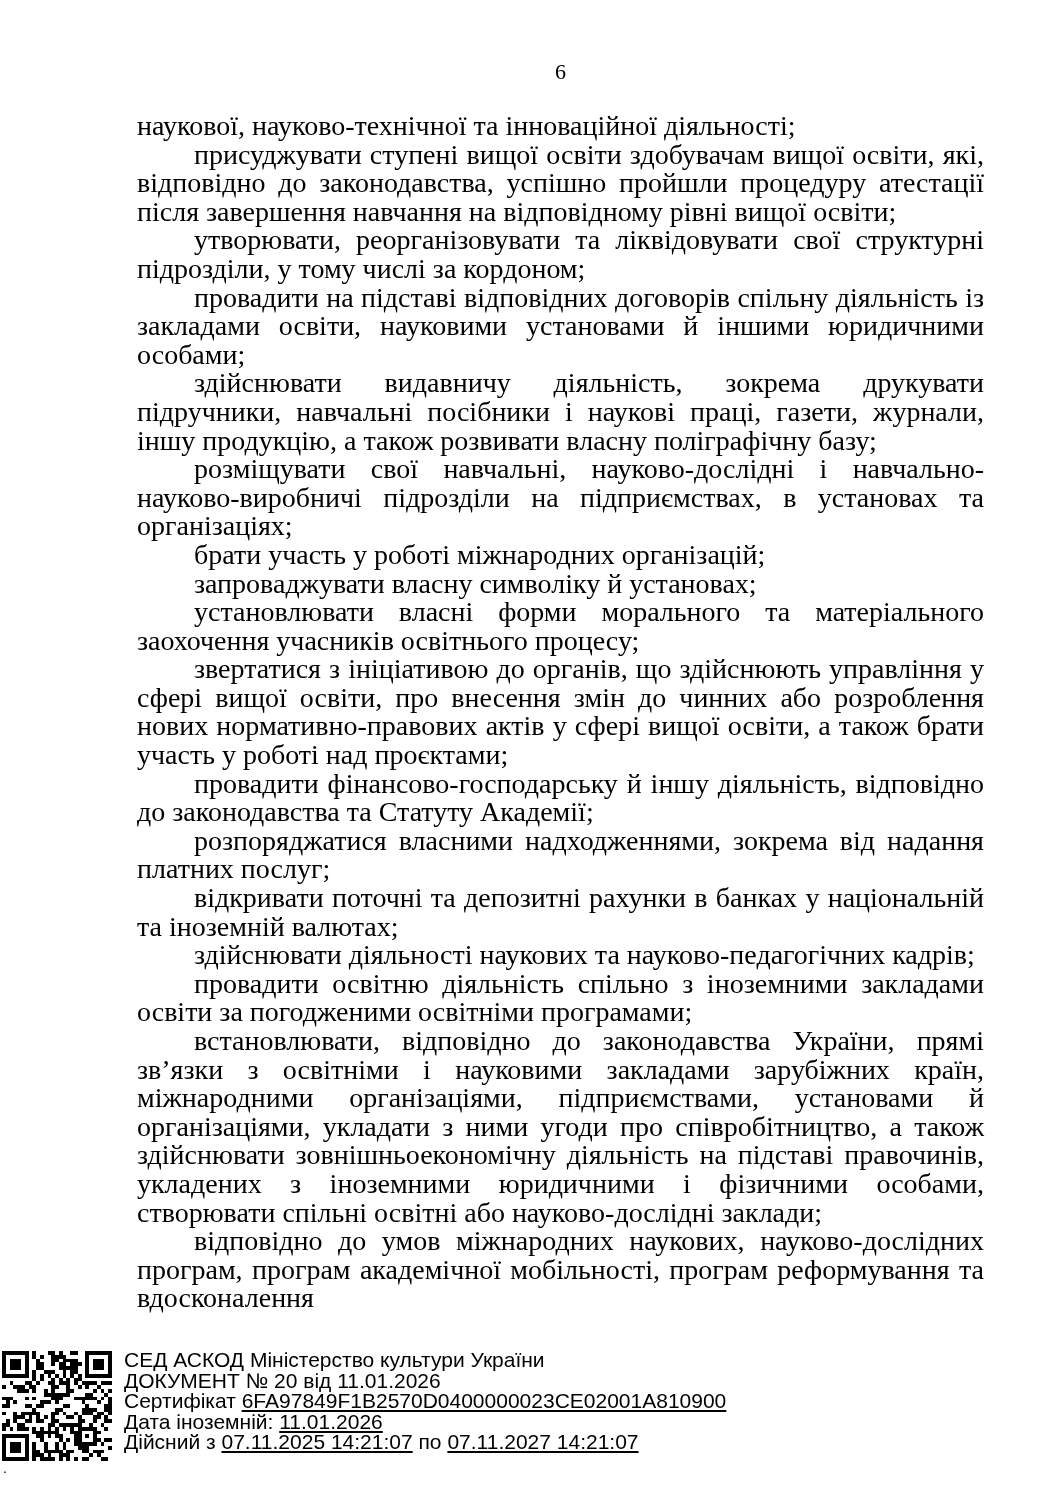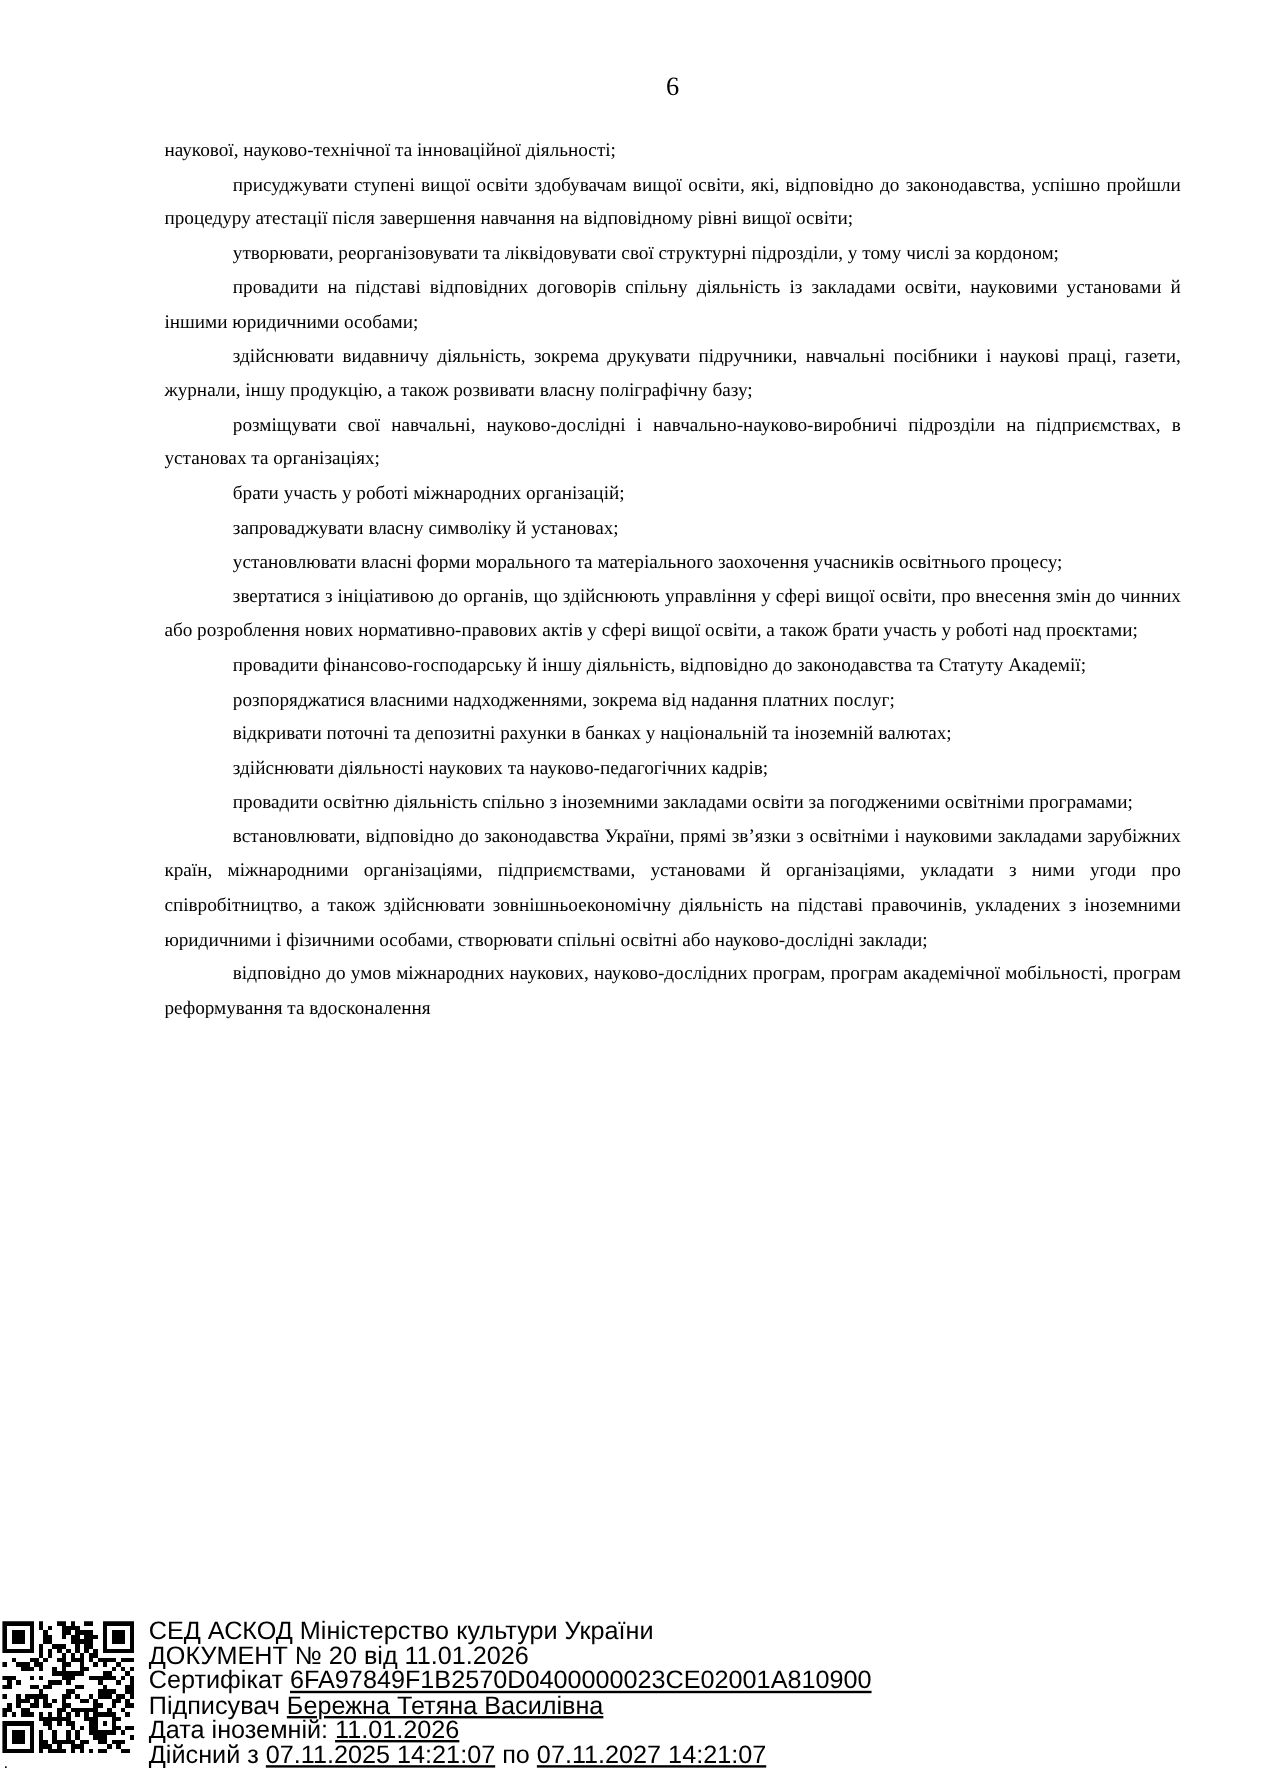--- a/index.html
+++ b/index.html
@@ -6,21 +6,21 @@
   .sheet{
     position:relative;width:1051px;height:1486px;background:#ffffff;
     overflow:hidden;color:#000;font-family:"Liberation Serif",serif;
   }
   .pagenum{
     position:absolute;left:137px;top:60px;width:847px;text-align:center;
     font-size:22px;line-height:24px;
   }
   .doc-body{
     position:absolute;left:137px;top:112px;width:847px;
-    font-size:16px;line-height:28.6px;text-align:justify;
+    font-size:28px;line-height:28.6px;text-align:justify;
   }
   .doc-body p{margin:0;padding:0;text-indent:57px;}
   .doc-body p.first{text-indent:0;}
   .qr{position:absolute;left:2px;top:1351px;width:110px;height:110px;}
   .stray{
     position:absolute;left:3px;top:1461px;
     font-family:"Liberation Sans",sans-serif;font-size:14px;line-height:14px;
   }
   .sig{
     position:absolute;left:124px;top:1350px;
@@ -465,18 +465,17 @@
       <rect x="22" y="28" width="1" height="1"></rect>
       <rect x="26" y="28" width="1" height="1"></rect>
       <rect x="27" y="28" width="1" height="1"></rect>
     </svg>
   <div class="stray">.</div>
 
   <div class="sig">
     <div class="row"><span>СЕД АСКОД</span> <span>Міністерство культури України</span></div>
     <div class="row">ДОКУМЕНТ № 20 від 11.01.2026</div>
     <div class="row"><span>Сертифікат</span> <span class="u">6FA97849F1B2570D0400000023CE02001A810900</span></div>
-    <div class="row"><span>Підписувач</span> <span class="u">Бережна Тетяна Василівна</span></div>
     <div class="row"><span>Дата іноземній:</span> <span class="u">11.01.2026</span></div>
     <div class="row"><span>Дійсний</span>&nbsp;<span>з</span> <span class="u">07.11.2025 14:21:07</span> <span>по</span> <span class="u">07.11.2027 14:21:07</span></div>
   </div>
 
 </div>
 
 </body></html>

